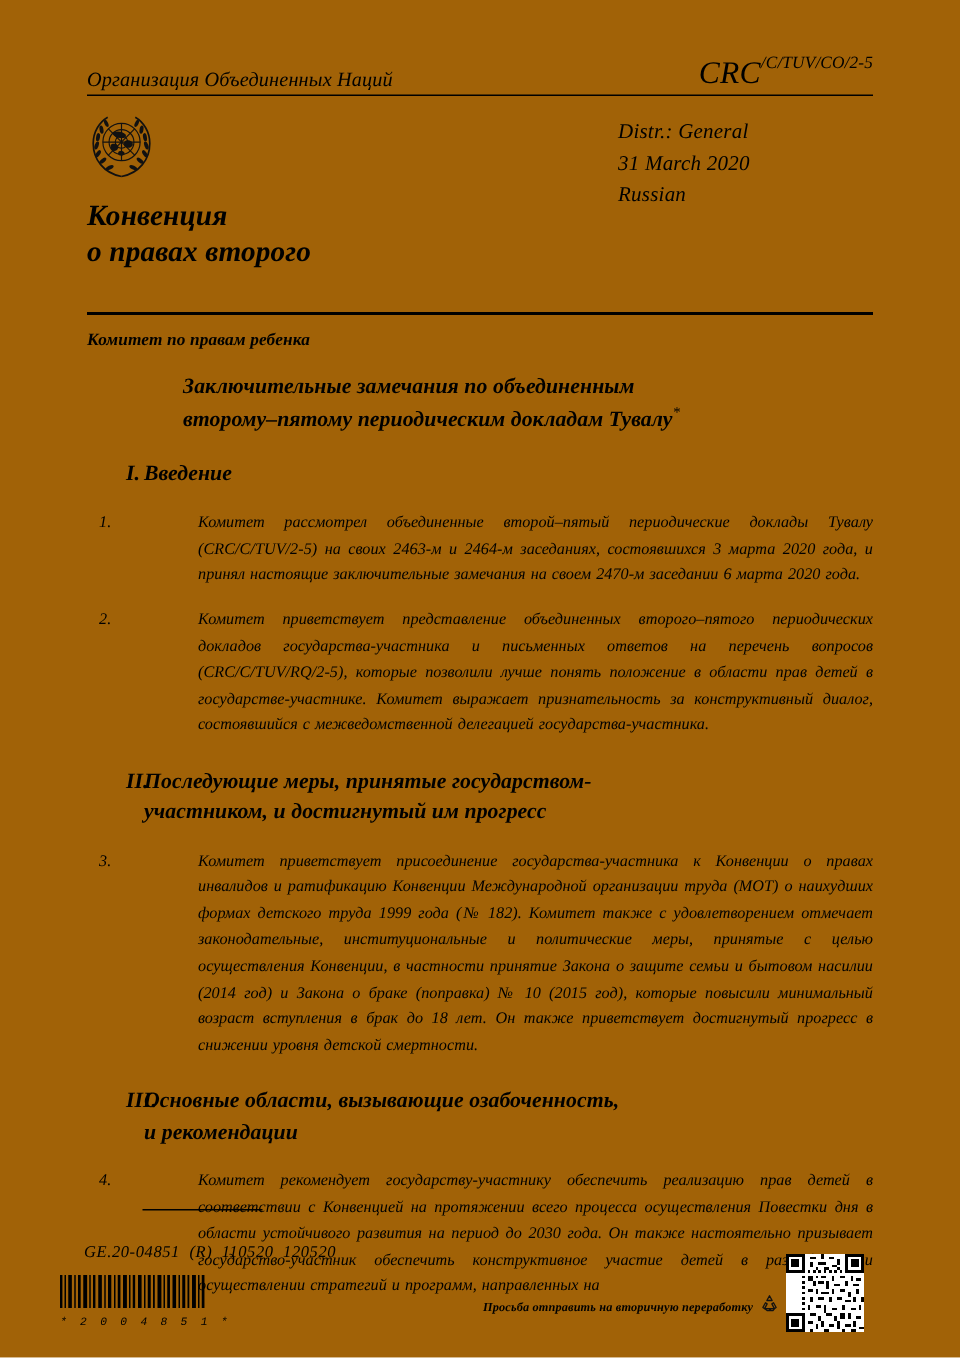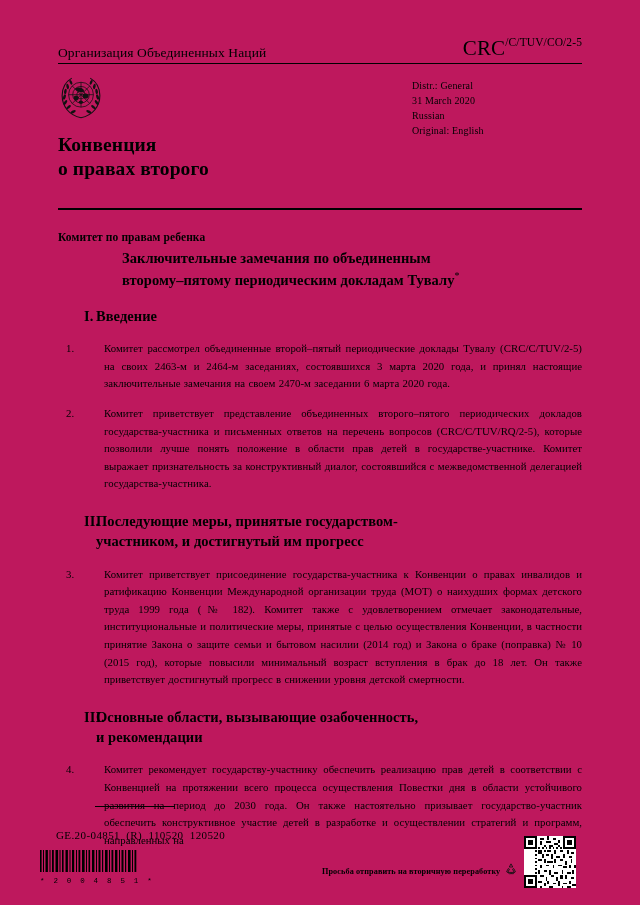--- a/index.html
+++ b/index.html
@@ -10,22 +10,23 @@
   body {
     font-family: "Liberation Serif", "DejaVu Serif", serif;
     color: #000000;
     -webkit-font-smoothing: antialiased;
   }
   #page {
     position: relative;
     width: 640px;
     height: 905px;
     overflow: hidden;
-    background: #be185d;
+    background: #a16207;
     box-sizing: border-box;
+    font-style: italic;
   }
 
   
   .masthead {
     position: absolute;
     left: 58px;
     top: 36px;
     width: 524px;
   }
   .masthead-top {
@@ -79,41 +80,41 @@
     margin-top: 1px;
   }
   .conv-title {
     font-weight: bold;
     font-size: 19.5px;
     line-height: 1.22;
     letter-spacing: 0.1px;
     padding-top: 2px;
   }
   .distr-block {
-    font-size: 10px;
+    font-size: 14px;
     line-height: 1.5;
     letter-spacing: 0.15px;
     padding-top: 5px;
     width: 170px;
   }
 
   .rule-thick {
     position: absolute;
     left: 58px;
     top: 208px;
     width: 524px;
     height: 0;
     border-top: 2.4px solid #000;
   }
 
   
   .committee {
     position: absolute;
     left: 58px;
-    top: 231px;
+    top: 221px;
     font-weight: bold;
     font-size: 11.5px;
     letter-spacing: 0.1px;
   }
   .main-title {
     position: absolute;
     left: 122px;
     top: 248px;
     width: 420px;
     font-weight: bold;
@@ -165,20 +166,21 @@
     width: 46px;
     flex: 0 0 46px;
     padding-left: 8px;
     box-sizing: border-box;
   }
   .para-text {
     flex: 1 1 auto;
     text-align: justify;
     text-justify: inter-word;
     word-spacing: 0.6px;
+    margin-left: 28px;
   }
   .sp-12 { height: 12px; }
   .sp-14 { height: 14px; }
   .sp-18 { height: 18px; }
 
   
   .footnote-rule {
     position: absolute;
     left: 95px;
     top: 806px;
@@ -309,21 +311,20 @@
         <div class="conv-title">
           <div>Конвенция</div>
           <div>о правах второго</div>
         </div>
       </div>
 
       <div class="distr-block">
         <div>Distr.: General</div>
         <div>31 March 2020</div>
         <div>Russian</div>
-        <div>Original: English</div>
       </div>
     </div>
   </div>
 
   <div class="rule-thick"></div>
 
   <div class="committee">Комитет по правам ребенка</div>
 
   <div class="main-title">
     <span>Заключительные замечания по объединенным</span><br>

